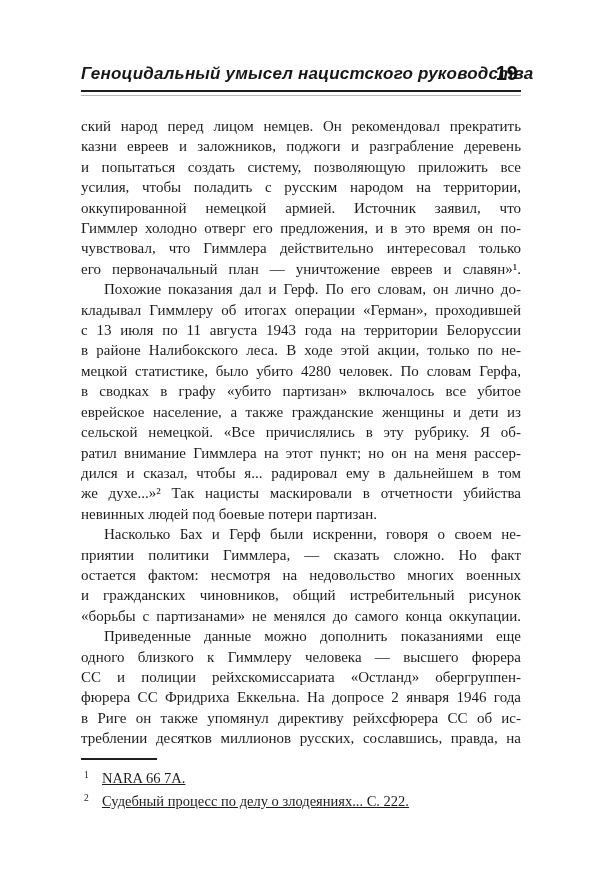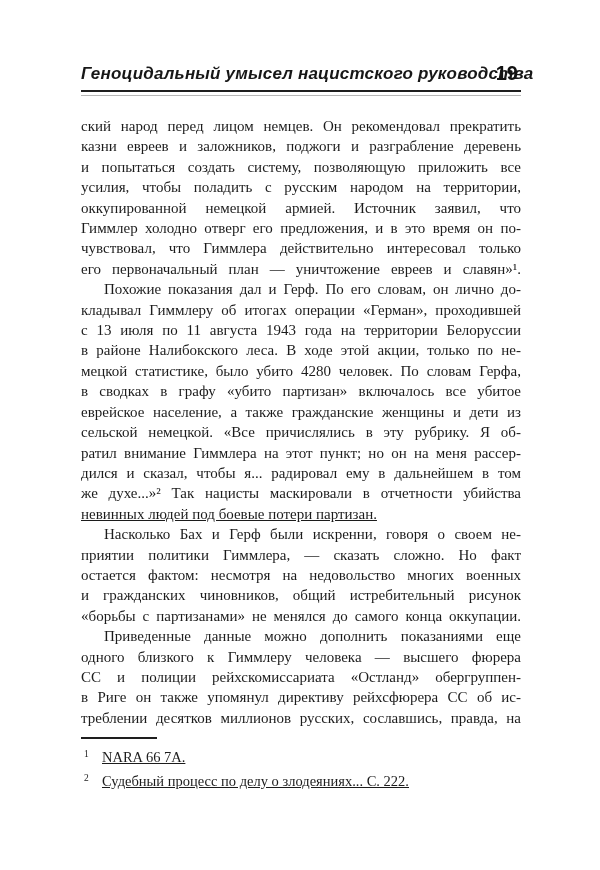--- a/index.html
+++ b/index.html
@@ -51,21 +51,21 @@
   .body-text { margin-top: 20px; }
   .line {
     font-size: 15px;
     line-height: 20.4px;
     text-align: justify;
     text-align-last: justify;
     white-space: normal;
     color: #1c1c1c;
   }
   .line.indent { text-indent: 23px; }
-  .line.last { text-align-last: left; text-decoration: underline; }
+  .line.last { text-align-last: left; }
   
   .footnote-separator {
     width: 76px;
     height: 0;
     border-top: 2px solid #1e1e1e;
     margin-top: 9px;
   }
   .footnotes { margin-top: 5px; text-decoration: underline; }
   .footnote {
     font-size: 14.5px;
@@ -116,20 +116,21 @@
         <div class="line">же духе...»² Так нацисты маскировали в отчетности убийства</div>
         <div class="line last">невинных людей под боевые потери партизан.</div>
         <div class="line indent">Насколько Бах и Герф были искренни, говоря о своем не-</div>
         <div class="line">приятии политики Гиммлера, — сказать сложно. Но факт</div>
         <div class="line">остается фактом: несмотря на недовольство многих военных</div>
         <div class="line">и гражданских чиновников, общий истребительный рисунок</div>
         <div class="line">«борьбы с партизанами» не менялся до самого конца оккупации.</div>
         <div class="line indent">Приведенные данные можно дополнить показаниями еще</div>
         <div class="line">одного близкого к Гиммлеру человека — высшего фюрера</div>
         <div class="line">СС и полиции рейхскомиссариата «Остланд» обергруппен-</div>
+        <div class="line">фюрера СС Фридриха Еккельна. На допросе 2 января 1946 года</div>
         <div class="line">в Риге он также упомянул директиву рейхсфюрера СС об ис-</div>
         <div class="line">треблении десятков миллионов русских, сославшись, правда, на</div>
       </div>
 
     <div class="footnote-separator"></div>
     <div class="footnotes">
         <div class="footnote"><span class="fn-marker">1</span><span class="fn-text">NARA 66 7A.</span></div>
         <div class="footnote"><span class="fn-marker">2</span><span class="fn-text">Судебный процесс по делу о злодеяниях... С. 222.</span></div>
       </div>
 

